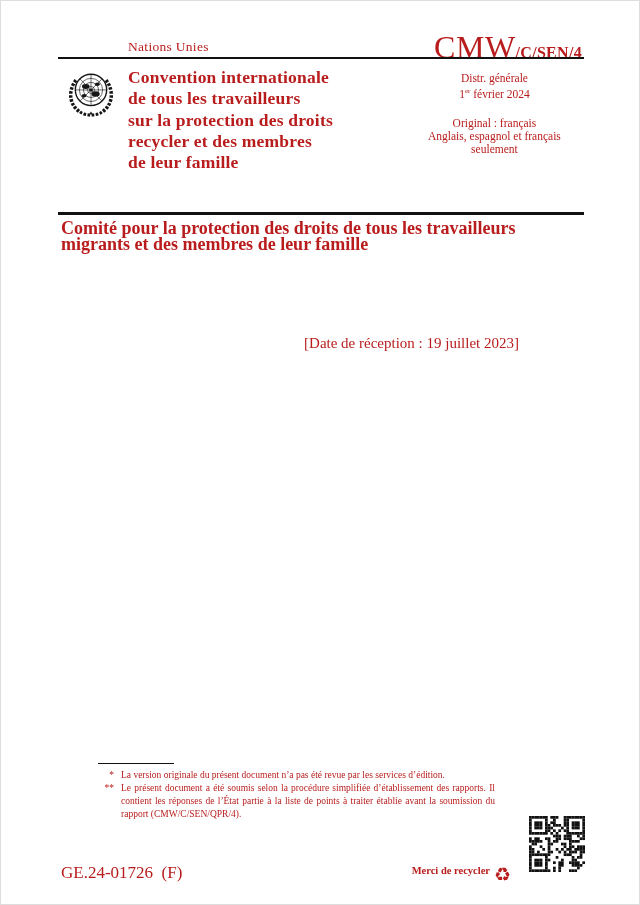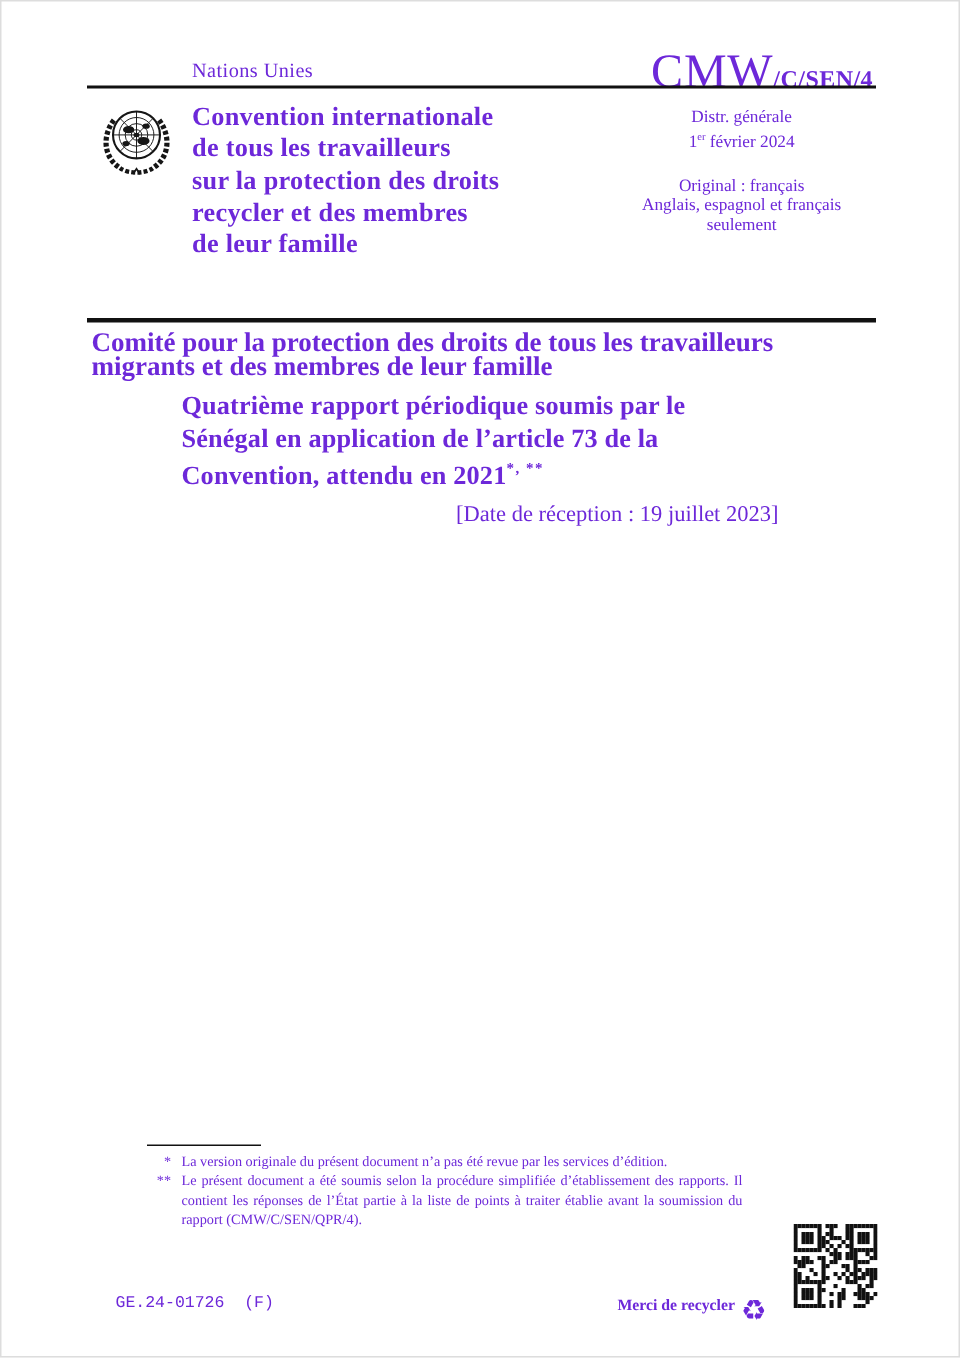--- a/index.html
+++ b/index.html
@@ -1,19 +1,19 @@
 <!DOCTYPE html>
 <html><head>
 <meta charset="utf-8">
 <style>
   * { margin:0; padding:0; box-sizing:border-box; }
   html,body { background:#e8e8e8; }
   body { width:640px; height:905px; margin:0 auto; }
   .page {
-    position:relative; width:640px; height:905px; background:#fff; color:#6d28d9;
+    position:relative; width:640px; height:905px; background:#fff; color:#b91c1c;
     font-family:"Liberation Serif","DejaVu Serif",serif; overflow:hidden;
     border:1px solid #ddd;
   }
   .abs { position:absolute; }
 
   
   .org-name { left:127px; top:38px; font-size:13.5px; letter-spacing:.3px; }
   .doc-symbol { right:57px; top:28px; display:flex; align-items:baseline; }
   .doc-symbol .main { font-size:32px; letter-spacing:.5px; }
   .doc-symbol .suffix { font-size:16px; letter-spacing:.3px;font-weight:bold; }
@@ -35,21 +35,21 @@
   .reception { right:120px; top:334px; font-size:15px; }
 
   
   .footnote-rule { left:97px; top:762px; width:76px; height:1.2px; background:#111; }
   .footnotes { left:97px; top:768px; width:398px; font-size:9.5px; line-height:13px; }
   .footnote-row { display:flex; }
   .footnote-row .marker { width:16px; text-align:right; flex:0 0 16px; }
   .footnote-row .ftext { margin-left:7px; width:374px; text-align:justify; }
 
   
-  .ge-number { left:76px; top:862px; font-size:11px; white-space:pre;font-family:Liberation Mono, monospace; }
+  .ge-number { left:60px; top:862px; font-size:17px; white-space:pre; }
   .recycle { right:128px; top:853px; display:flex; align-items:flex-start; gap:4px;margin-top:11px; }
   .recycle .label { font-size:10.5px; font-weight:bold; }
   .recycle .glyph { font-family:"DejaVu Sans",sans-serif; font-size:19px; line-height:1; }
   .qr { left:528px; top:815px; width:56px; height:56px; }
   svg { display:block; }
 </style>
 </head>
 <body>
 
 <div class="page">
@@ -106,25 +106,20 @@
     <div>seulement</div>
   </div>
 
   <div class="abs rule-mid"></div>
 
   <div class="abs committee">
     <div>Comité pour la protection des droits de tous les travailleurs</div>
     <div>migrants et des membres de leur famille</div>
   </div>
 
-  <div class="abs doc-title">
-    <div>Quatrième rapport périodique soumis par le</div>
-    <div>Sénégal en application de l’article 73 de la</div>
-    <div><span>Convention, attendu en 2021</span><sup class="refs">*, **</sup></div>
-  </div>
 
   <div class="abs reception">[Date de réception : 19 juillet 2023]</div>
 
   <div class="abs footnote-rule"></div>
   <div class="abs footnotes">
     <div class="footnote-row">
       <span class="marker">*</span>
       <div class="ftext">La version originale du présent document n’a pas été revue par les services d’édition.</div>
     </div>
     <div class="footnote-row">

